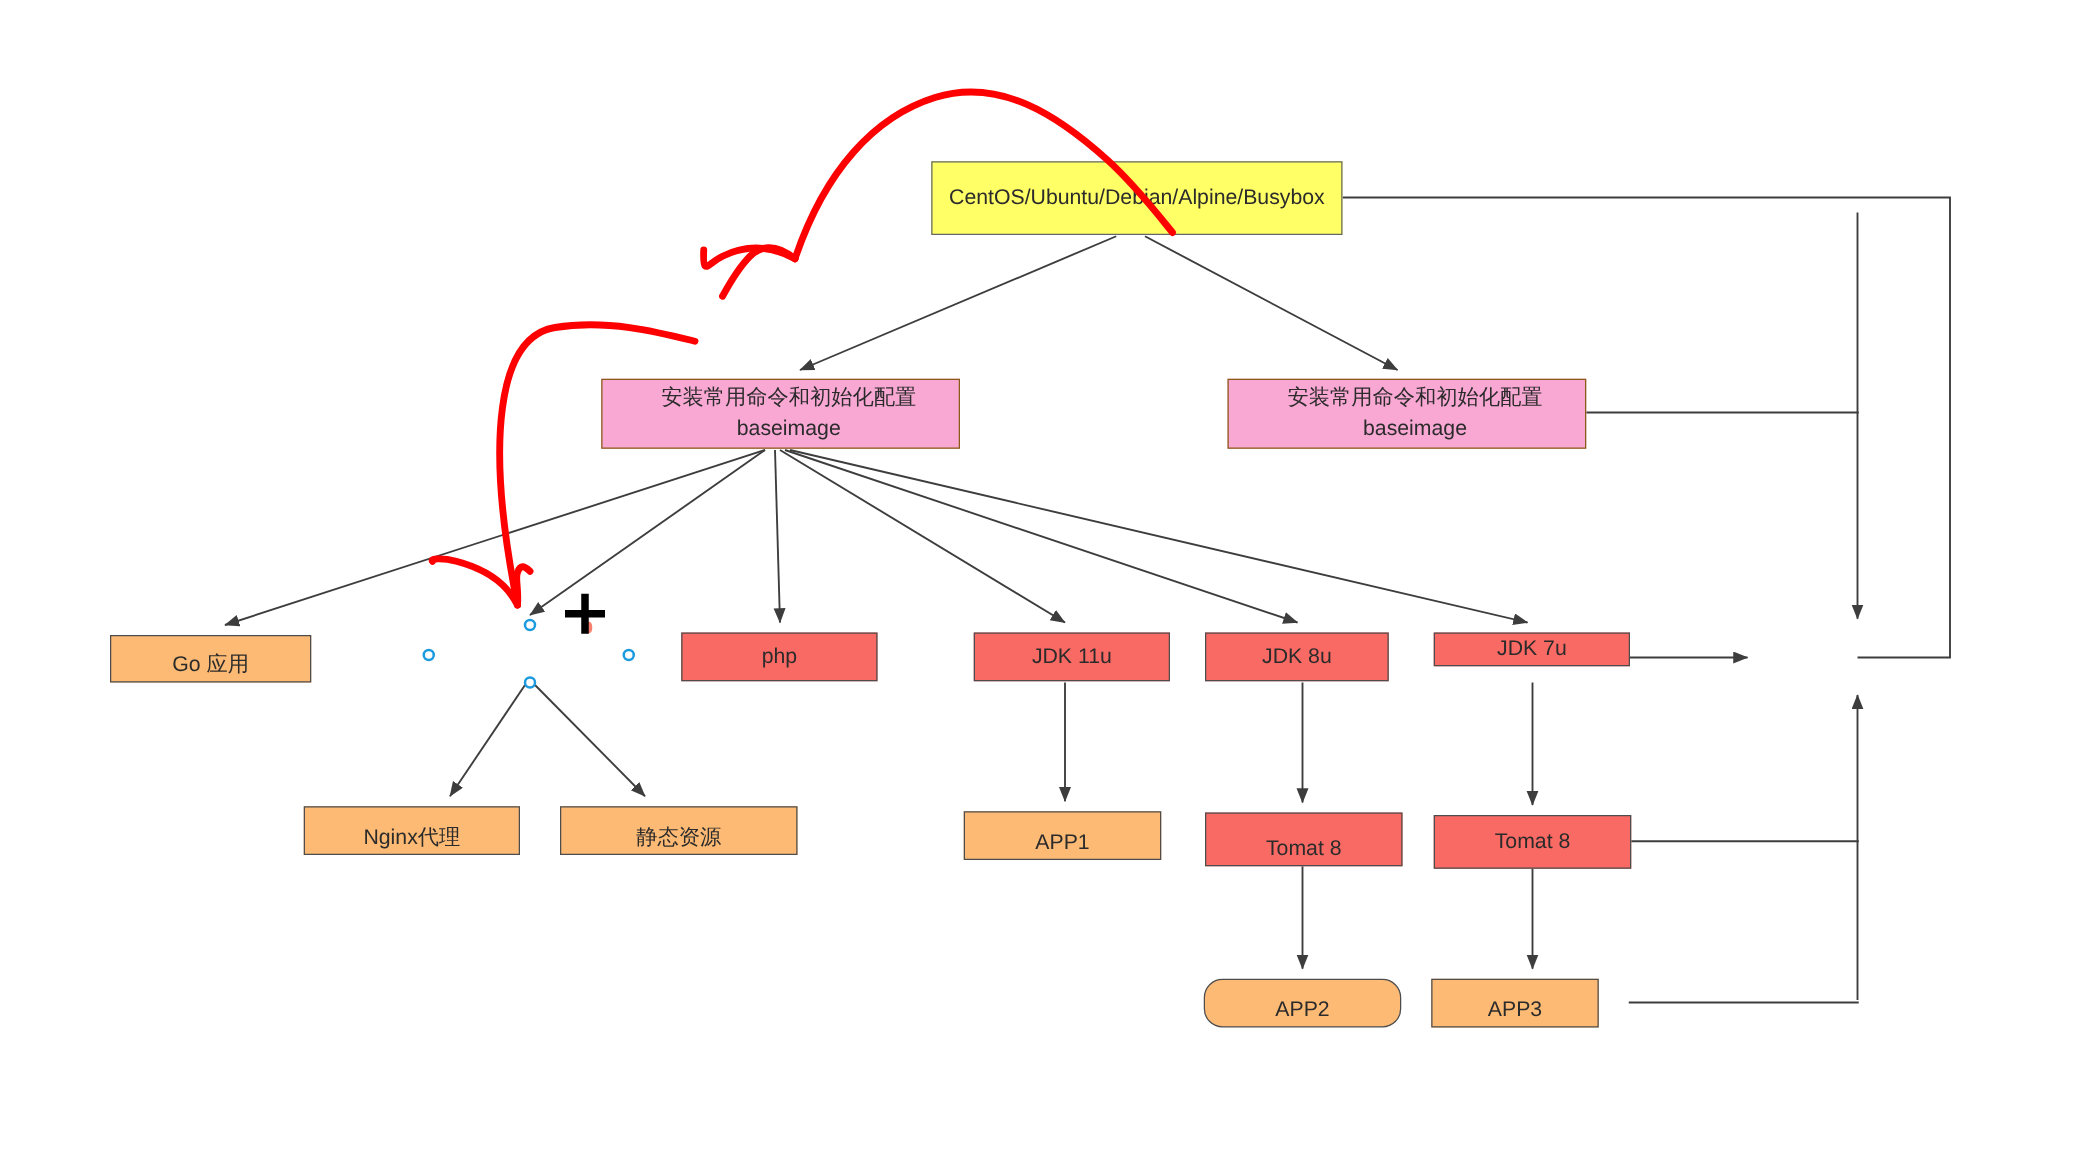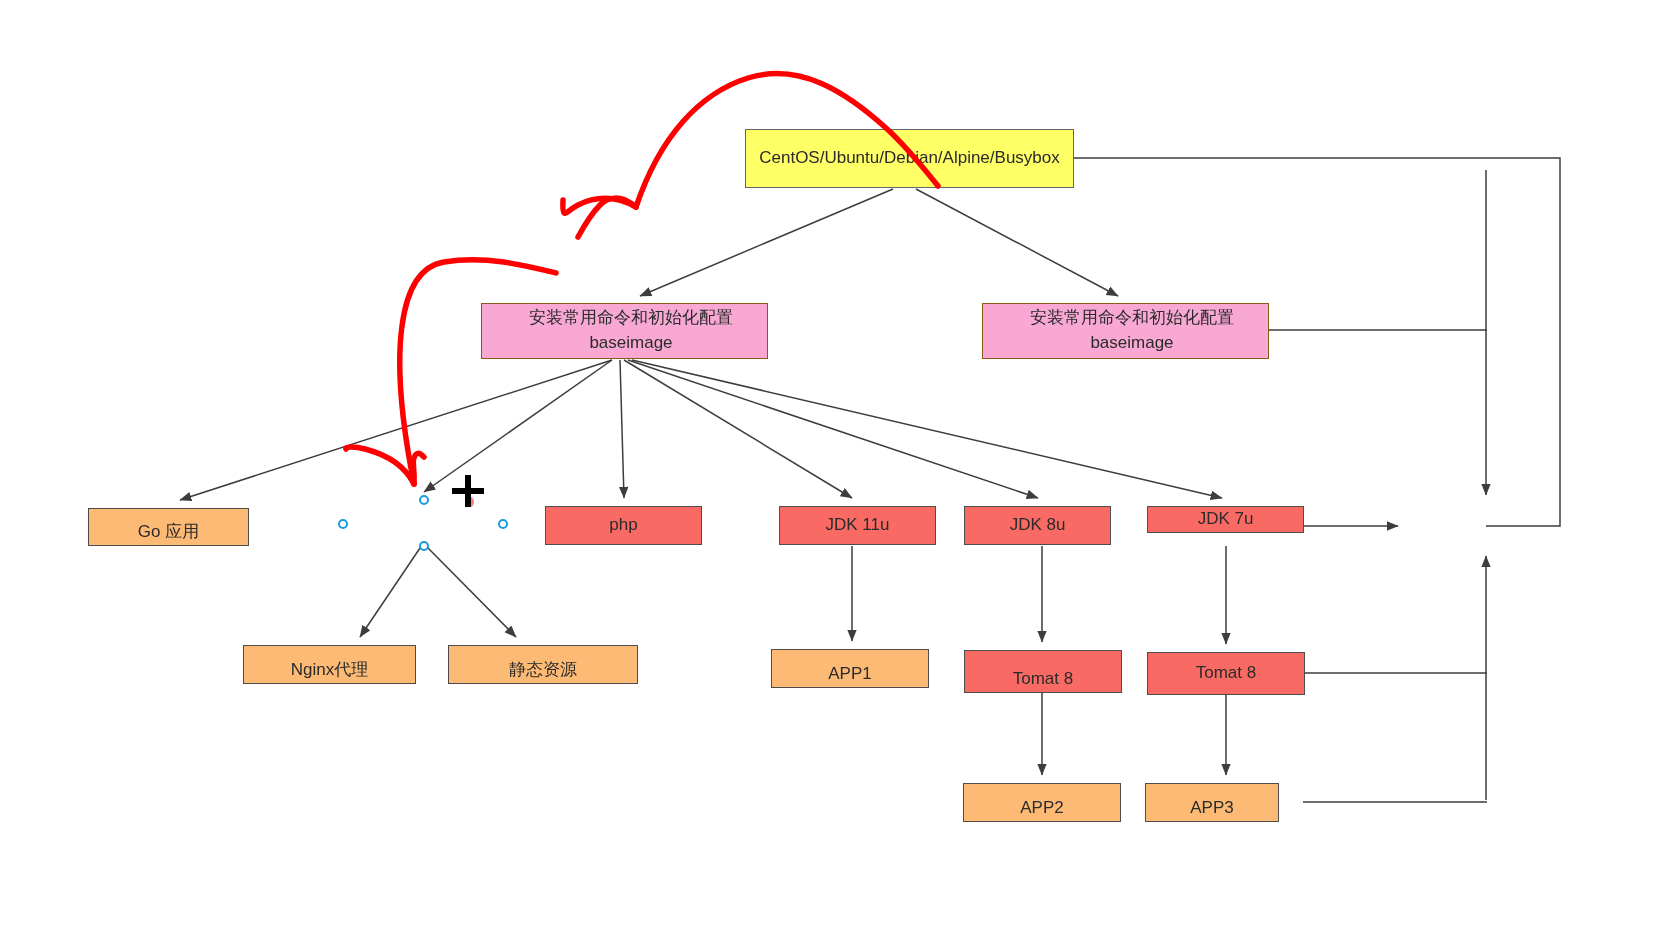--- a/index.html
+++ b/index.html
@@ -197,21 +197,21 @@
   </div>
 
   <div class="node n-red" style="left:964px; top:650px; width:158px; height:43px;justify-content:flex-end;">
     <div>Tomat 8</div>
   </div>
 
   <div class="node n-red" style="left:1147px; top:652px; width:158px; height:43px;">
     <div>Tomat 8</div>
   </div>
 
-  <div class="node n-white" style="left:963px; top:783px; width:158px; height:39px;">
+  <div class="node n-white" style="left:963px; top:783px; width:158px; height:39px;border-radius:15px;">
     <div>APP2</div>
   </div>
 
   <div class="node n-white" style="left:1145px; top:783px; width:134px; height:39px;">
     <div>APP3</div>
   </div>
 
   <div class="handle" style="left:424px; top:500px;"></div>
   <div class="handle" style="left:343px; top:524px;"></div>
   <div class="handle" style="left:503px; top:524px;"></div>

